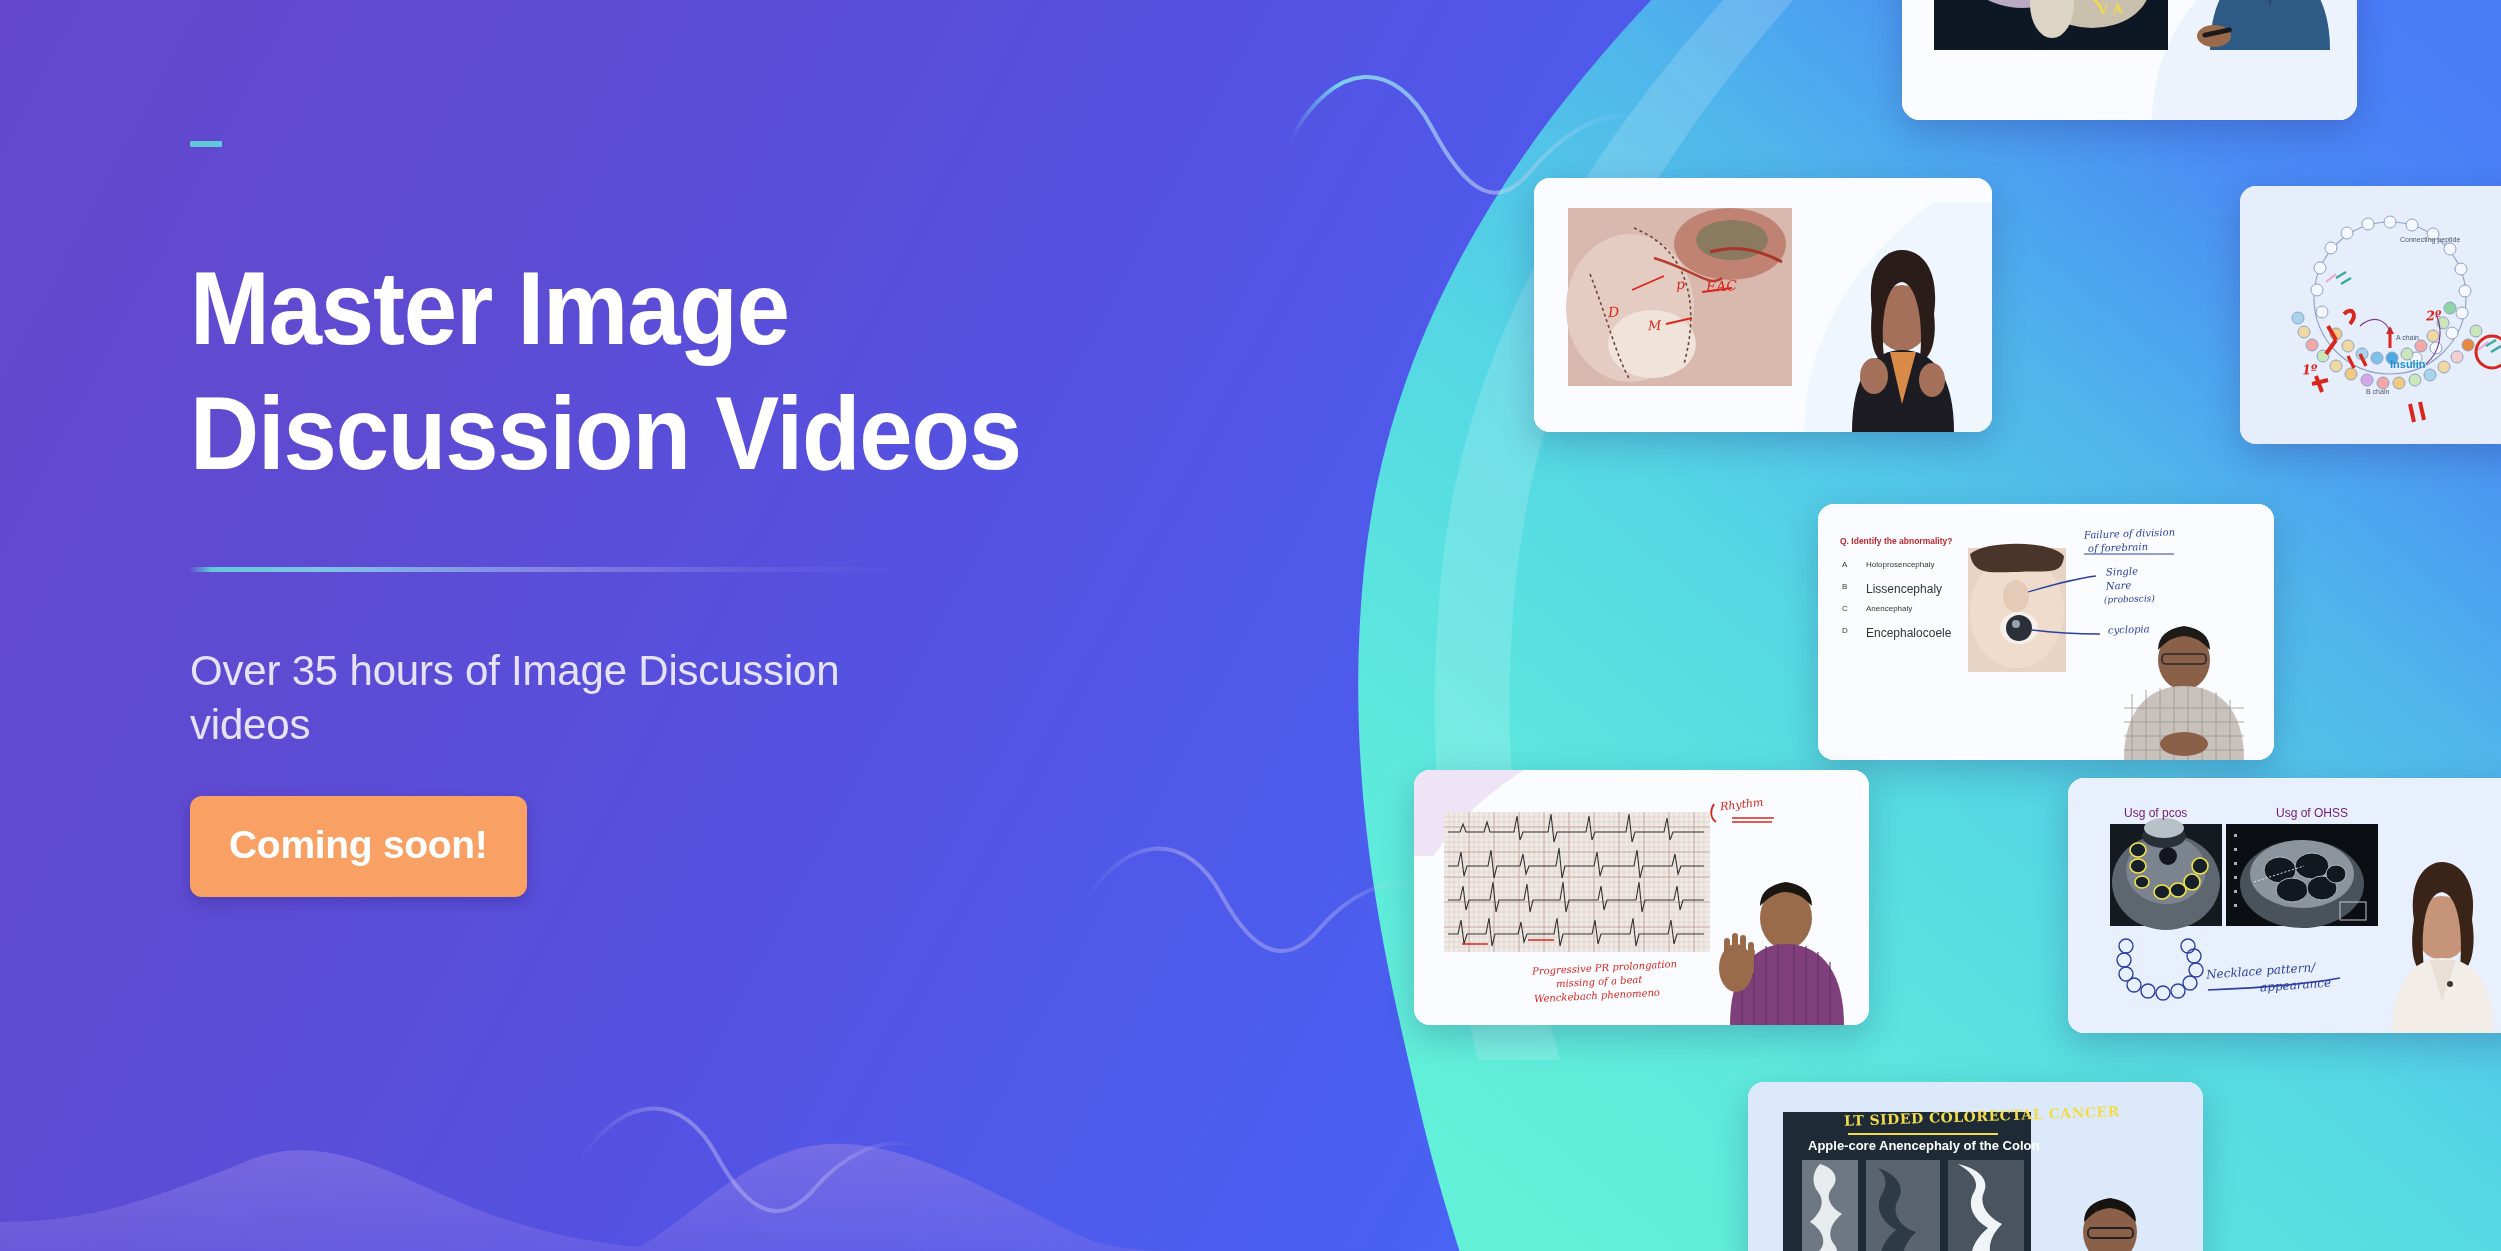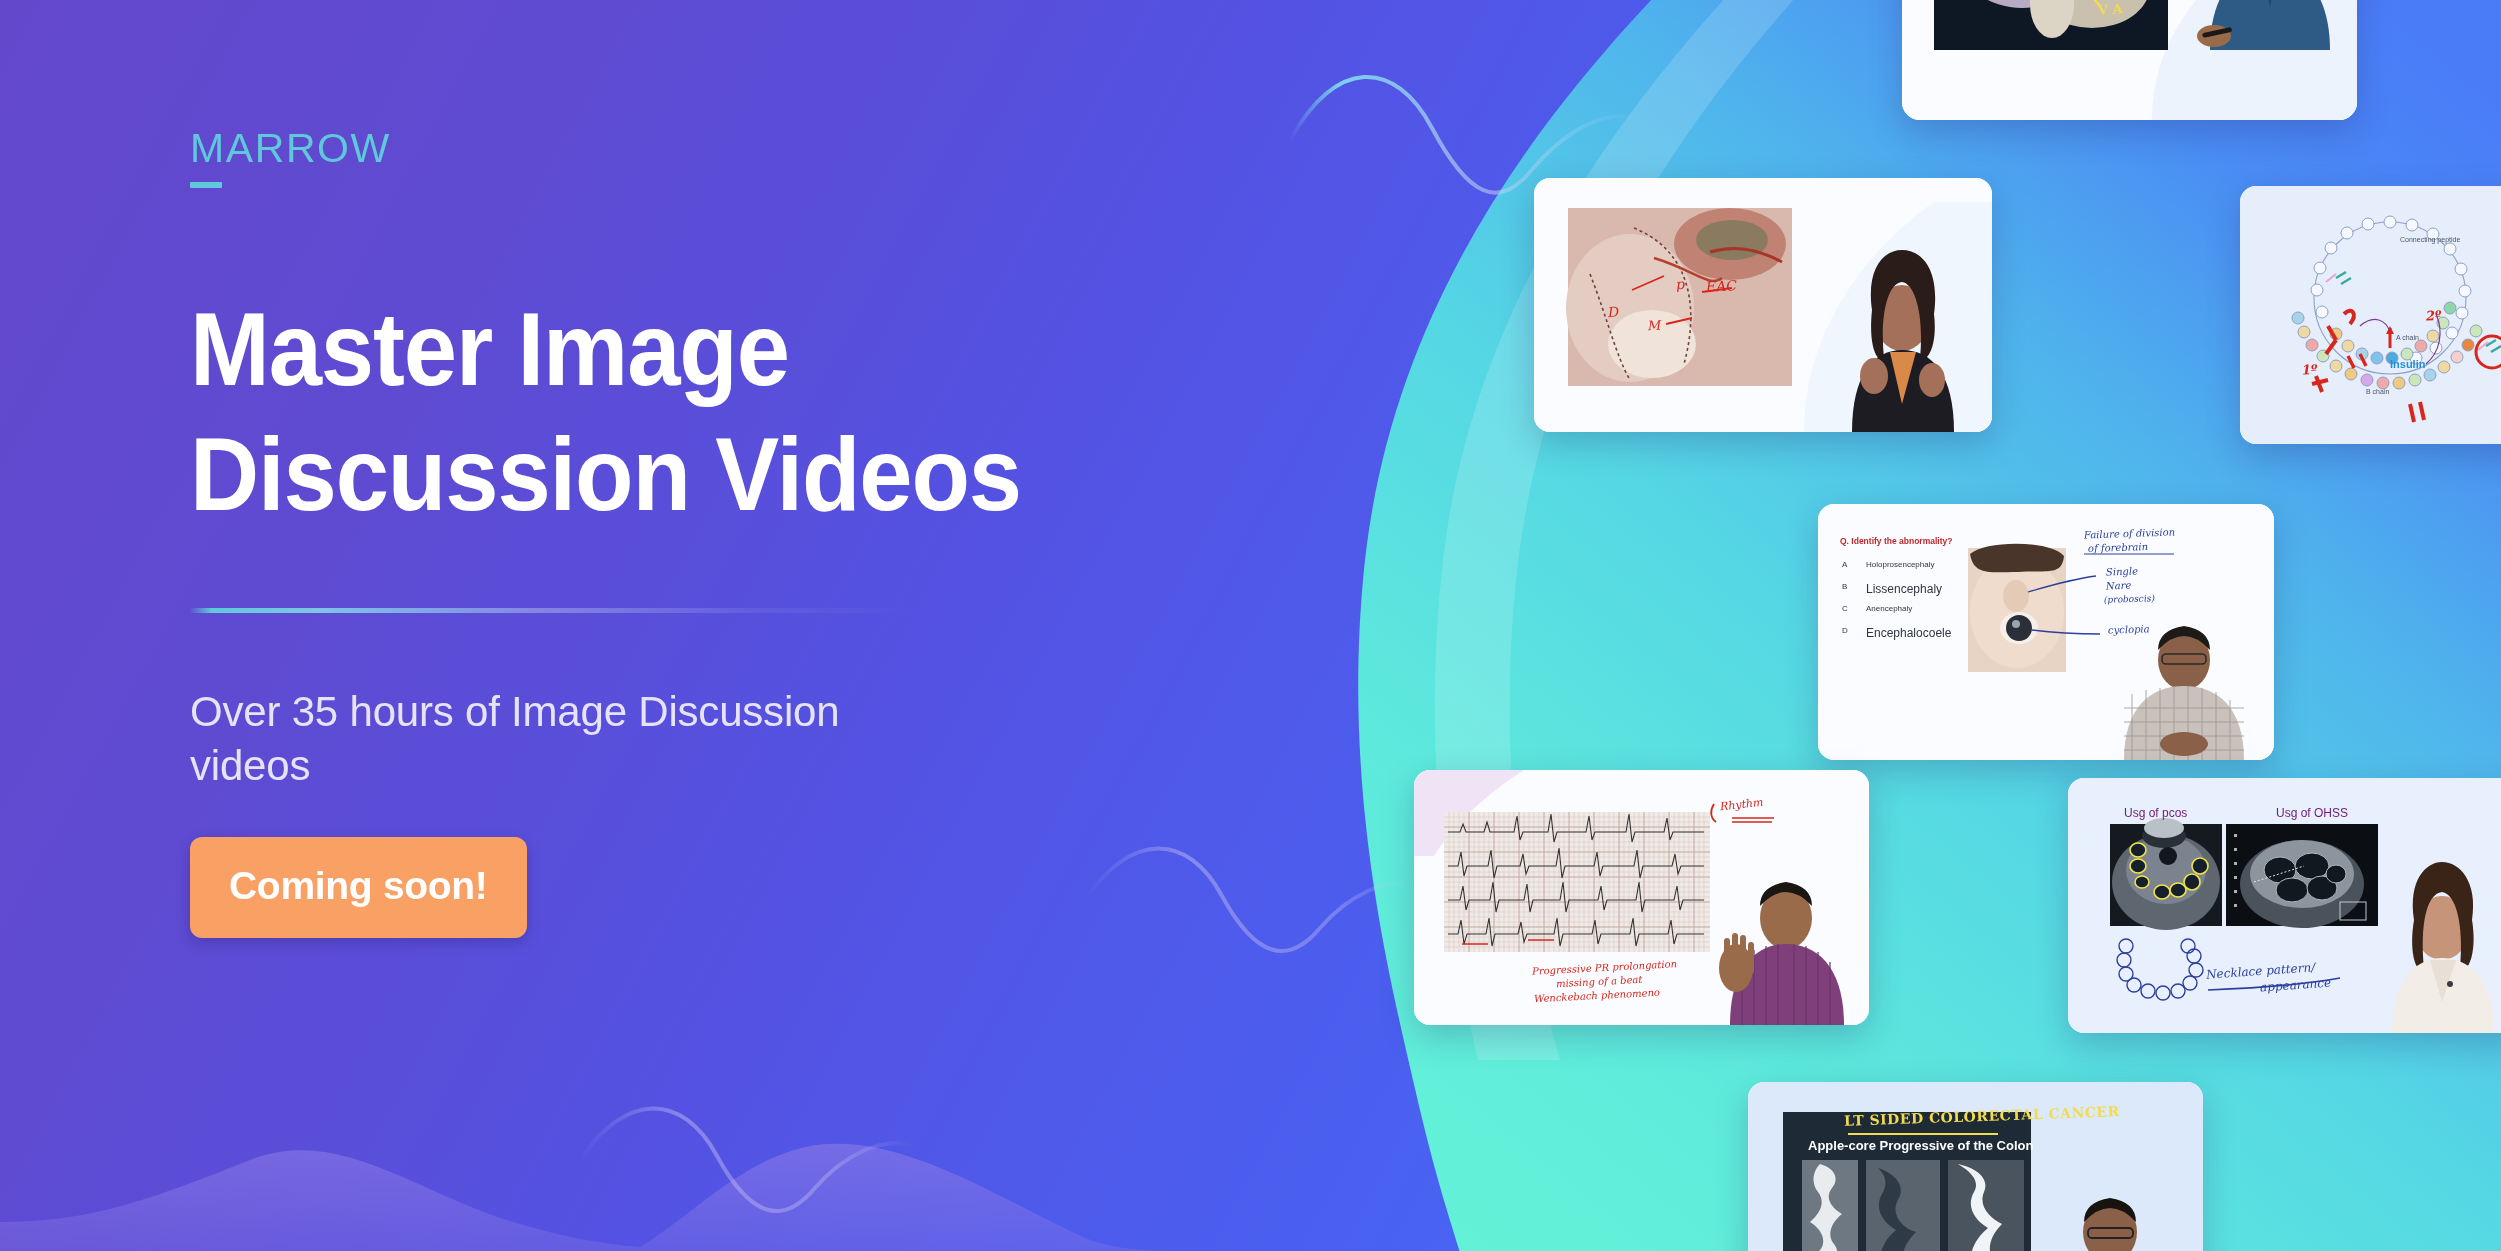--- a/index.html
+++ b/index.html
@@ -186,21 +186,20 @@
     <path d="M 580 1160
          C 625 1092, 683 1092, 717 1156
          C 751 1218, 783 1226, 815 1188
          C 843 1156, 881 1136, 913 1146" fill="none" stroke="url(#waveGrad2)" stroke-width="4" stroke-linecap="round"></path>
   </svg>
 </div>
 
 <div class="left-col">
 
   <div class="logo-wrap">
-    <div class="logo-text">MARROW</div>
     <div class="logo-rule"></div>
   </div>
 
   <h1 class="headline">
     <span class="ln">Master Image</span>
     <span class="ln">Discussion Videos</span>
   </h1>
 
   <div class="divider"></div>
 
@@ -639,14 +638,14 @@
 
     <path d="M 100 52 L 250 52" stroke="#F2DC4E" stroke-width="1.8"></path>
 
     <ellipse cx="362" cy="150" rx="27" ry="31" fill="#8A6048"></ellipse>
     <path d="M 336 140 Q 362 112 388 140 Q 388 120 362 116 Q 336 120 336 140 Z" fill="#17130F"></path>
     <rect x="340" y="146" width="45" height="10" rx="4" fill="none" stroke="#222222" stroke-width="1.8"></rect>
     <path d="M 352 176 L 362 186 L 372 176 L 372 168 L 352 168 Z" fill="#8A6048"></path>
     <path d="M 300 240 C 300 204 328 180 362 180 C 398 180 426 204 426 240 Z" fill="#232A33"></path>
   </svg>
   <div class="hw yellow" style="left:96px; top:26px; font-size:14px; letter-spacing:0.5px; transform:rotate(-2deg);">LT SIDED COLORECTAL CANCER</div>
-  <div class="colon-title" style="left:60px; top:56px; font-size:13px;">Apple-core Progressive of the Colon</div>
+  <div class="colon-title" style="left:60px; top:56px; font-size:13px;">Apple-core Anencephaly of the Colon</div>
 </div>
 
 </body></html>

